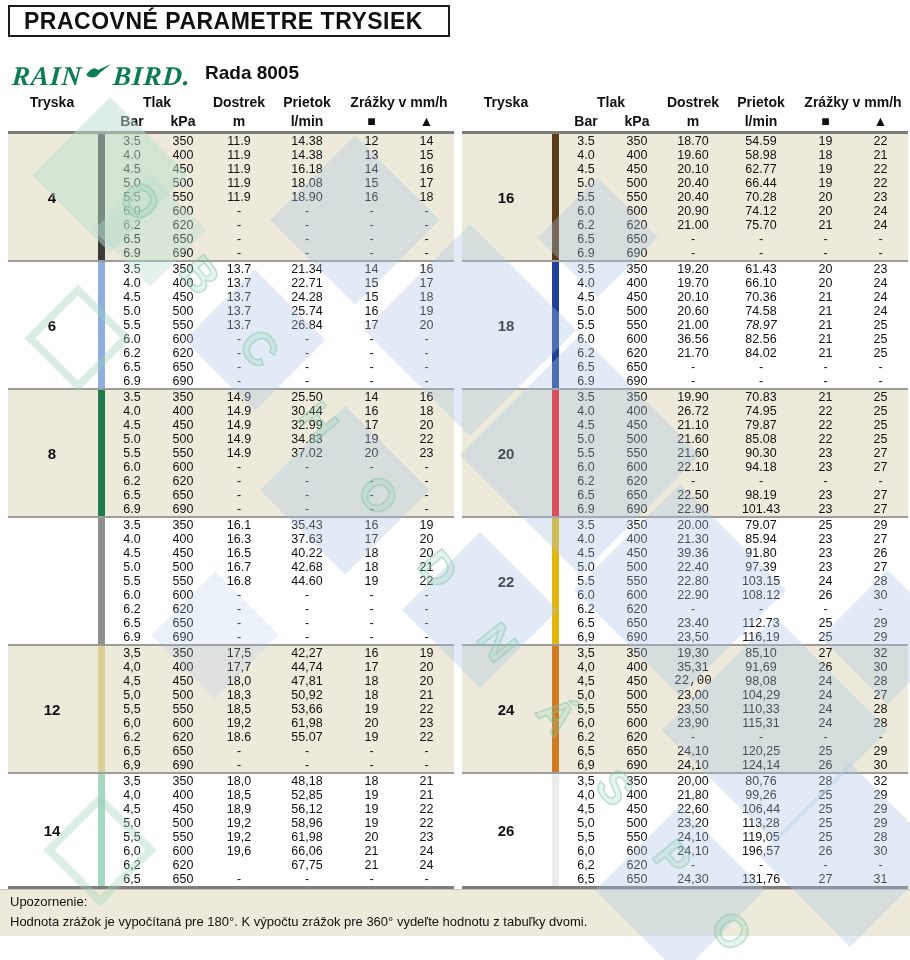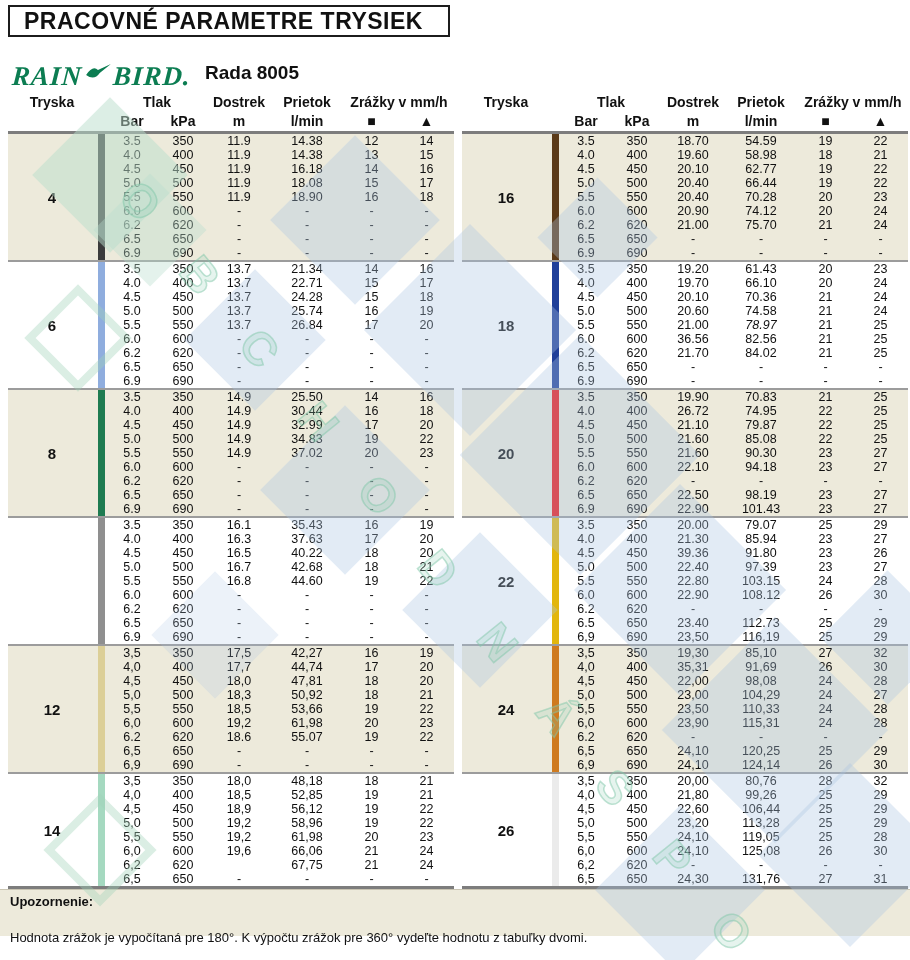--- a/index.html
+++ b/index.html
@@ -43,21 +43,21 @@
   .section.first{border-top:none;}
   .nozzle{grid-column:1;display:flex;align-items:center;justify-content:center;
     font-size:15px;font-weight:bold;}
   .cbar{grid-column:2;display:flex;justify-content:center;}
   .cbar i{display:block;width:7px;height:100%;}
   .cell{font-size:12.5px;line-height:14px;text-align:center;white-space:nowrap;}
   
   .footer{position:absolute;left:0;top:889px;width:910px;height:47px;
     background:#edeadb;border-top:1px solid #c9c4b2;box-sizing:border-box;
     padding:4px 0 0 10px;}
-  .footer .f1{font-size:13px;font-weight:bold;margin-bottom:21px;}
+  .footer .f1{font-size:13px;font-weight:normal;margin-bottom:5px;}
   .footer .f2{font-size:13px;}
   
   .wm{position:absolute;pointer-events:none;}
   .wm-d{background:#a9c3e2;transform:rotate(45deg);opacity:.34;}
   .wm-g{background:#b9ddcc;transform:rotate(45deg);opacity:.5;}
   .wm-go{background:transparent;border:8px solid rgba(160,210,185,.38);transform:rotate(45deg);}
   .wm-text{
     left:150px;top:170px;transform:rotate(51deg);transform-origin:left top;
     font-size:46px;font-weight:bold;letter-spacing:24px;white-space:nowrap;
     color:rgba(143,203,176,.22);-webkit-text-stroke:1.5px rgba(130,200,170,.5);
@@ -742,21 +742,21 @@
         <div class="cell" style="grid-area: 1 / 7;">27</div>
         <div class="cell" style="grid-area: 1 / 8;">32</div>
         <div class="cell" style="grid-area: 2 / 3;">4,0</div>
         <div class="cell" style="grid-area: 2 / 4;">400</div>
         <div class="cell" style="grid-area: 2 / 5;">35,31</div>
         <div class="cell" style="grid-area: 2 / 6;">91,69</div>
         <div class="cell" style="grid-area: 2 / 7;">26</div>
         <div class="cell" style="grid-area: 2 / 8;">30</div>
         <div class="cell" style="grid-area: 3 / 3;">4,5</div>
         <div class="cell" style="grid-area: 3 / 4;">450</div>
-        <div class="cell" style="grid-area: 3 / 5;">22,00</div>
+        <div class="cell" style="grid-area: 3 / 5; font-family: Liberation Mono, monospace;">22,00</div>
         <div class="cell" style="grid-area: 3 / 6;">98,08</div>
         <div class="cell" style="grid-area: 3 / 7;">24</div>
         <div class="cell" style="grid-area: 3 / 8;">28</div>
         <div class="cell" style="grid-area: 4 / 3;">5,0</div>
         <div class="cell" style="grid-area: 4 / 4;">500</div>
         <div class="cell" style="grid-area: 4 / 5;">23,00</div>
         <div class="cell" style="grid-area: 4 / 6;">104,29</div>
         <div class="cell" style="grid-area: 4 / 7;">24</div>
         <div class="cell" style="grid-area: 4 / 8;">27</div>
         <div class="cell" style="grid-area: 5 / 3;">5,5</div>
@@ -821,21 +821,21 @@
         <div class="cell" style="grid-area: 4 / 8;">29</div>
         <div class="cell" style="grid-area: 5 / 3;">5,5</div>
         <div class="cell" style="grid-area: 5 / 4;">550</div>
         <div class="cell" style="grid-area: 5 / 5;">24,10</div>
         <div class="cell" style="grid-area: 5 / 6;">119,05</div>
         <div class="cell" style="grid-area: 5 / 7;">25</div>
         <div class="cell" style="grid-area: 5 / 8;">28</div>
         <div class="cell" style="grid-area: 6 / 3;">6,0</div>
         <div class="cell" style="grid-area: 6 / 4;">600</div>
         <div class="cell" style="grid-area: 6 / 5;">24,10</div>
-        <div class="cell" style="grid-area: 6 / 6;">125,08</div>
+        <div class="cell" style="grid-area: 6 / 6;">196,57</div>
         <div class="cell" style="grid-area: 6 / 7;">26</div>
         <div class="cell" style="grid-area: 6 / 8;">30</div>
         <div class="cell" style="grid-area: 7 / 3;">6,2</div>
         <div class="cell" style="grid-area: 7 / 4;">620</div>
         <div class="cell" style="grid-area: 7 / 5;">-</div>
         <div class="cell" style="grid-area: 7 / 6;">-</div>
         <div class="cell" style="grid-area: 7 / 7;">-</div>
         <div class="cell" style="grid-area: 7 / 8;">-</div>
         <div class="cell" style="grid-area: 8 / 3;">6,5</div>
         <div class="cell" style="grid-area: 8 / 4;">650</div>

